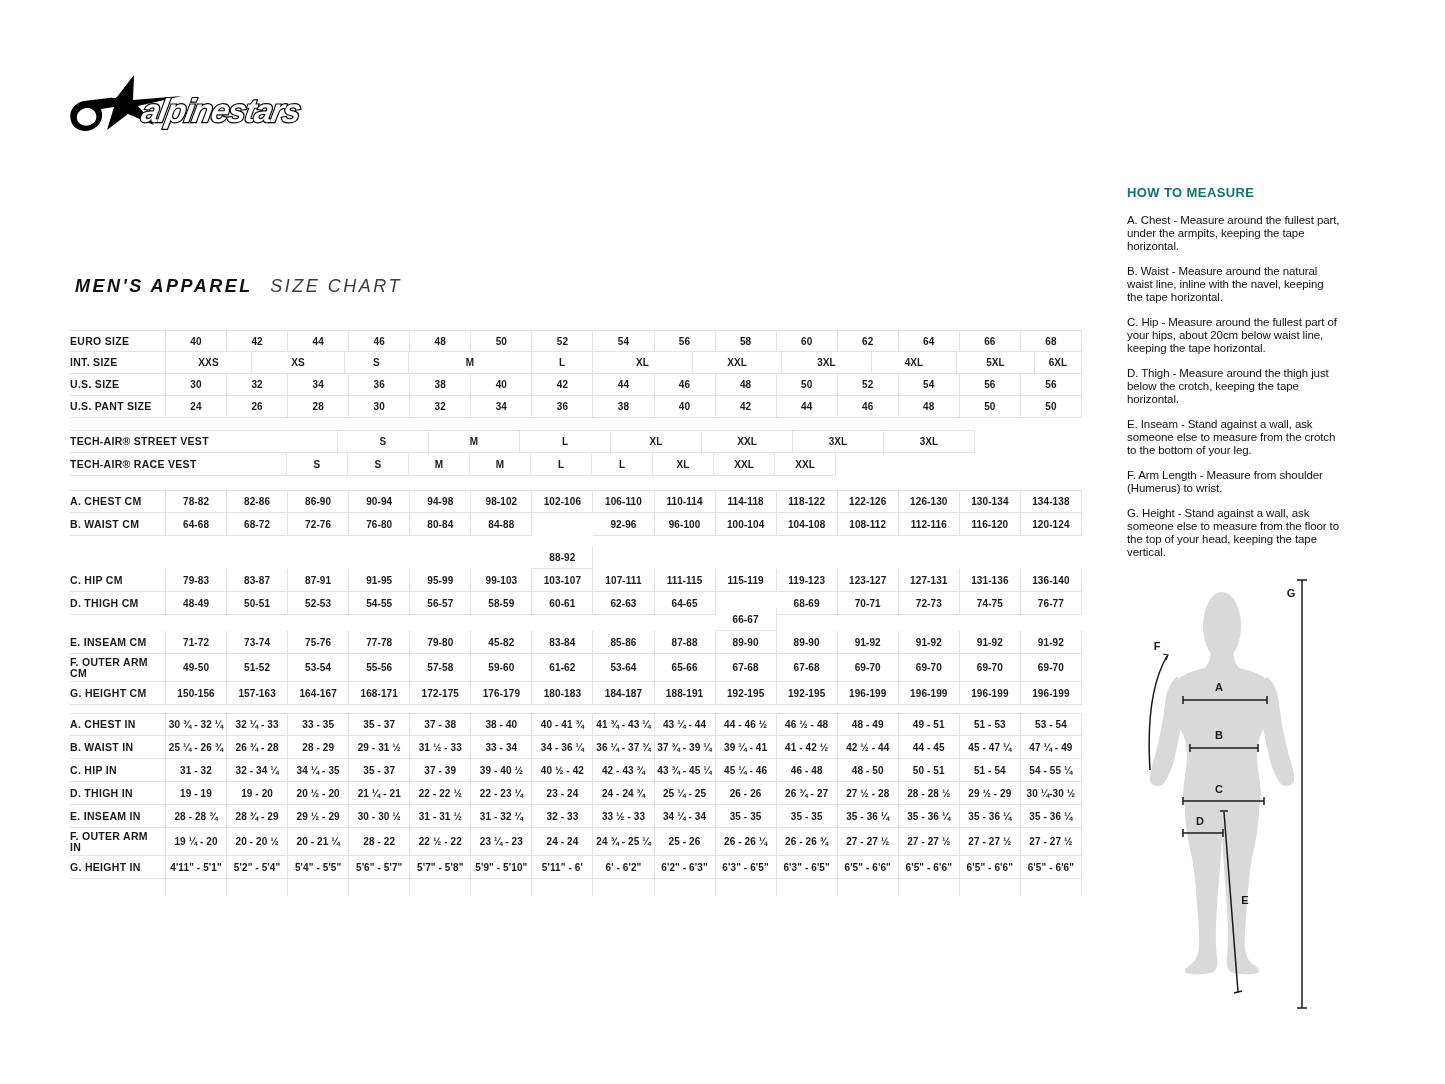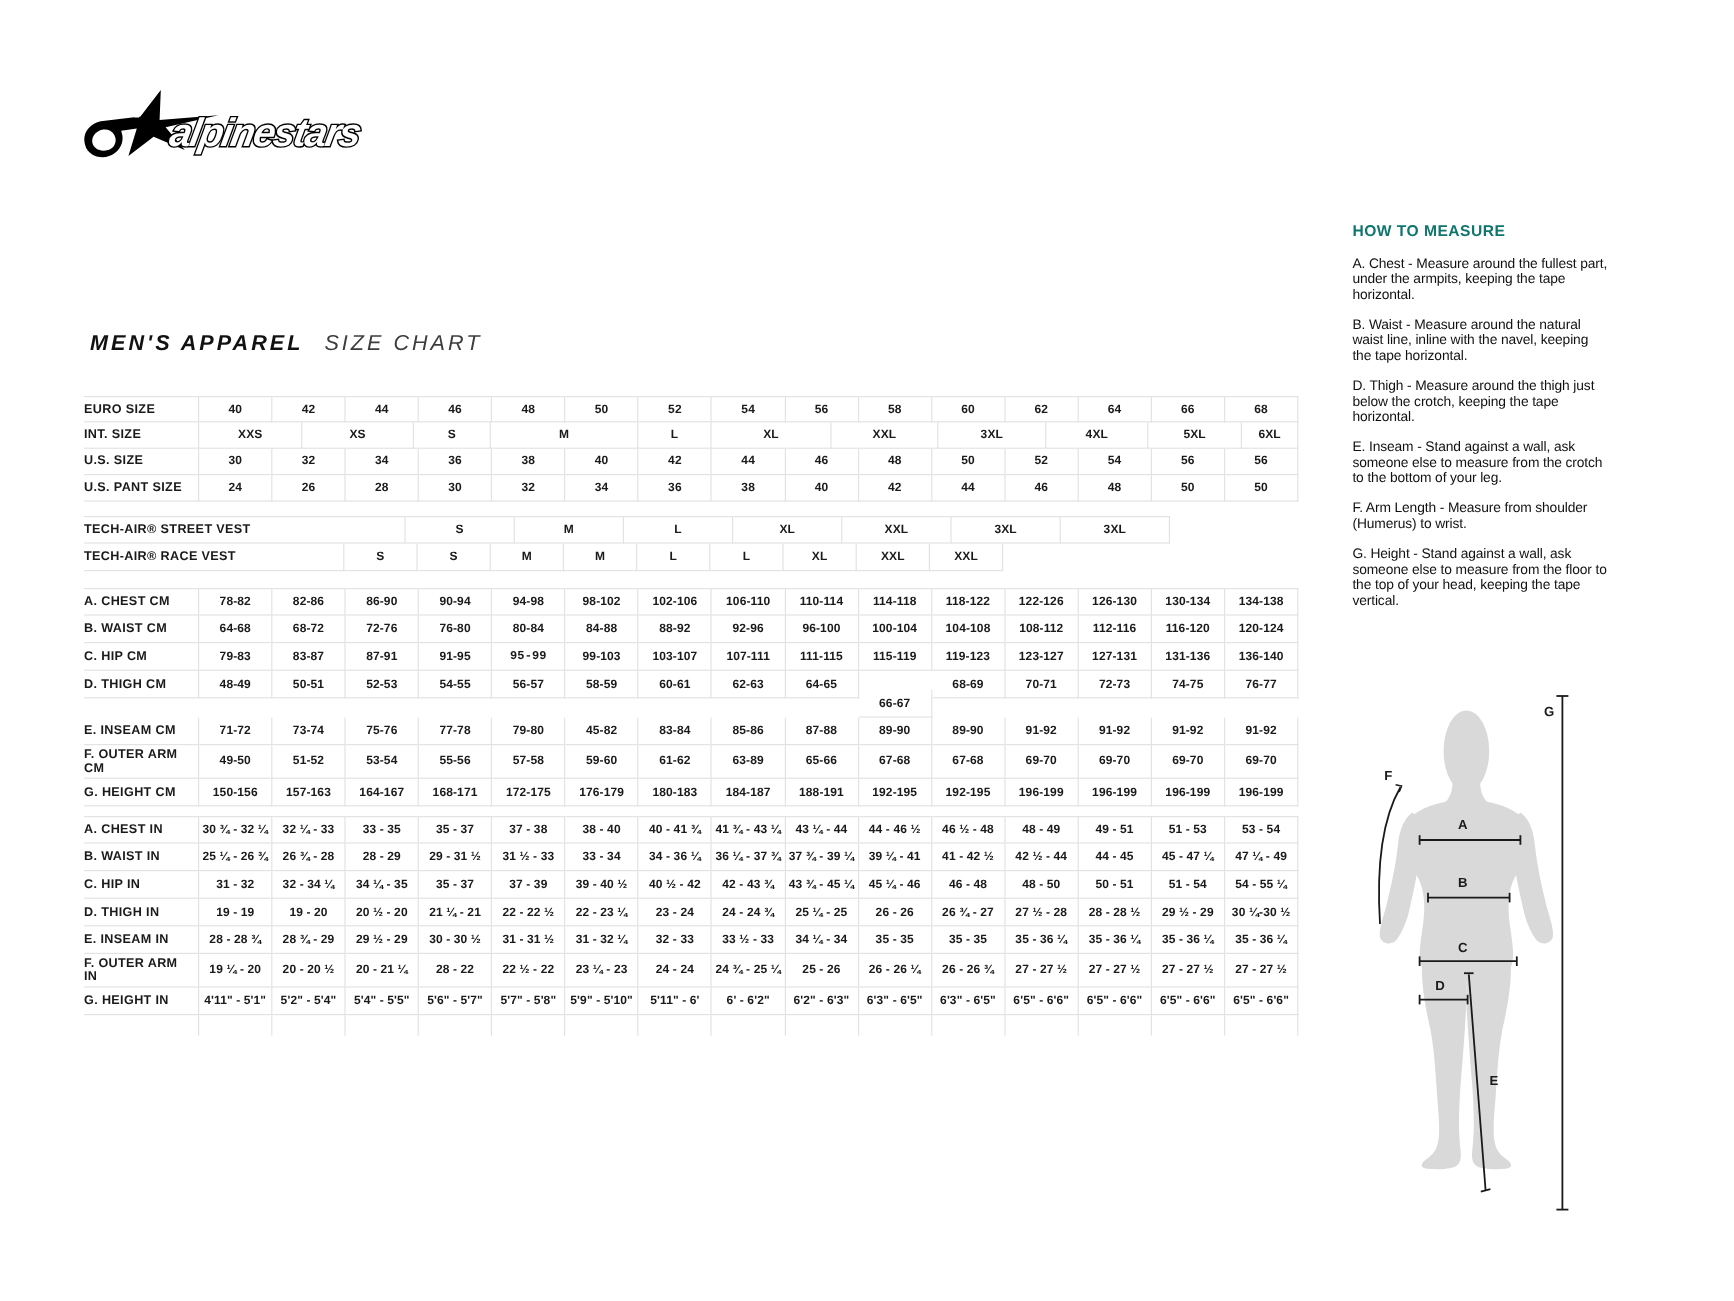--- a/index.html
+++ b/index.html
@@ -187,37 +187,37 @@
           <div class="cell val" style="width: 61.07px;">134-138</div>
         </div>
         <div class="trow">
           <div class="cell lbl">B. WAIST CM</div>
           <div class="cell val" style="width: 61.07px;">64-68</div>
           <div class="cell val" style="width: 61.07px;">68-72</div>
           <div class="cell val" style="width: 61.07px;">72-76</div>
           <div class="cell val" style="width: 61.07px;">76-80</div>
           <div class="cell val" style="width: 61.07px;">80-84</div>
           <div class="cell val" style="width: 61.07px;">84-88</div>
-          <div class="cell val" style="width: 61.07px;">88-92</div>
+          <div class="cell val" style="width: 61.07px; margin-top: 33px;">88-92</div>
           <div class="cell val" style="width: 61.07px;">92-96</div>
           <div class="cell val" style="width: 61.07px;">96-100</div>
           <div class="cell val" style="width: 61.07px;">100-104</div>
           <div class="cell val" style="width: 61.07px;">104-108</div>
           <div class="cell val" style="width: 61.07px;">108-112</div>
           <div class="cell val" style="width: 61.07px;">112-116</div>
           <div class="cell val" style="width: 61.07px;">116-120</div>
           <div class="cell val" style="width: 61.07px;">120-124</div>
         </div>
         <div class="trow">
           <div class="cell lbl">C. HIP CM</div>
           <div class="cell val" style="width: 61.07px;">79-83</div>
           <div class="cell val" style="width: 61.07px;">83-87</div>
           <div class="cell val" style="width: 61.07px;">87-91</div>
           <div class="cell val" style="width: 61.07px;">91-95</div>
-          <div class="cell val" style="width: 61.07px; font-family: Liberation Mono, monospace;">95-99</div>
+          <div class="cell val" style="width: 61.07px;">95-99</div>
           <div class="cell val" style="width: 61.07px;">99-103</div>
           <div class="cell val" style="width: 61.07px;">103-107</div>
           <div class="cell val" style="width: 61.07px;">107-111</div>
           <div class="cell val" style="width: 61.07px;">111-115</div>
           <div class="cell val" style="width: 61.07px;">115-119</div>
           <div class="cell val" style="width: 61.07px;">119-123</div>
           <div class="cell val" style="width: 61.07px;">123-127</div>
           <div class="cell val" style="width: 61.07px;">127-131</div>
           <div class="cell val" style="width: 61.07px;">131-136</div>
           <div class="cell val" style="width: 61.07px;">136-140</div>
@@ -260,21 +260,21 @@
         </div>
         <div class="trow tall">
           <div class="cell lbl">F. OUTER ARM CM</div>
           <div class="cell val" style="width: 61.07px;">49-50</div>
           <div class="cell val" style="width: 61.07px;">51-52</div>
           <div class="cell val" style="width: 61.07px;">53-54</div>
           <div class="cell val" style="width: 61.07px;">55-56</div>
           <div class="cell val" style="width: 61.07px;">57-58</div>
           <div class="cell val" style="width: 61.07px;">59-60</div>
           <div class="cell val" style="width: 61.07px;">61-62</div>
-          <div class="cell val" style="width: 61.07px;">63-89</div>
+          <div class="cell val" style="width: 61.07px;">53-64</div>
           <div class="cell val" style="width: 61.07px;">65-66</div>
           <div class="cell val" style="width: 61.07px;">67-68</div>
           <div class="cell val" style="width: 61.07px;">67-68</div>
           <div class="cell val" style="width: 61.07px;">69-70</div>
           <div class="cell val" style="width: 61.07px;">69-70</div>
           <div class="cell val" style="width: 61.07px;">69-70</div>
           <div class="cell val" style="width: 61.07px;">69-70</div>
         </div>
         <div class="trow">
           <div class="cell lbl">G. HEIGHT CM</div>
@@ -441,20 +441,21 @@
           <div class="cell val" style="width: 61.07px;"></div>
         </div>
       </div>
   </div>
 
   <div class="howto">
     <h3>HOW TO MEASURE</h3>
     <div>
         <div class="measure-item">A. Chest - Measure around the fullest part, under the armpits, keeping the tape horizontal.</div>
         <div class="measure-item">B. Waist - Measure around the natural waist line, inline with the navel, keeping the tape horizontal.</div>
+        <div class="measure-item">C. Hip - Measure around the fullest part of your hips, about 20cm below waist line, keeping the tape horizontal.</div>
         <div class="measure-item">D. Thigh - Measure around the thigh just below the crotch, keeping the tape horizontal.</div>
         <div class="measure-item">E. Inseam - Stand against a wall, ask someone else to measure from the crotch to the bottom of your leg.</div>
         <div class="measure-item">F. Arm Length - Measure from shoulder (Humerus) to wrist.</div>
         <div class="measure-item">G. Height - Stand against a wall, ask someone else to measure from the floor to the top of your head, keeping the tape vertical.</div>
       </div>
   </div>
 
   <div class="figure">
     <svg width="200" height="450" viewBox="0 0 200 450">
       <g fill="#d9d9d9" stroke="none">

